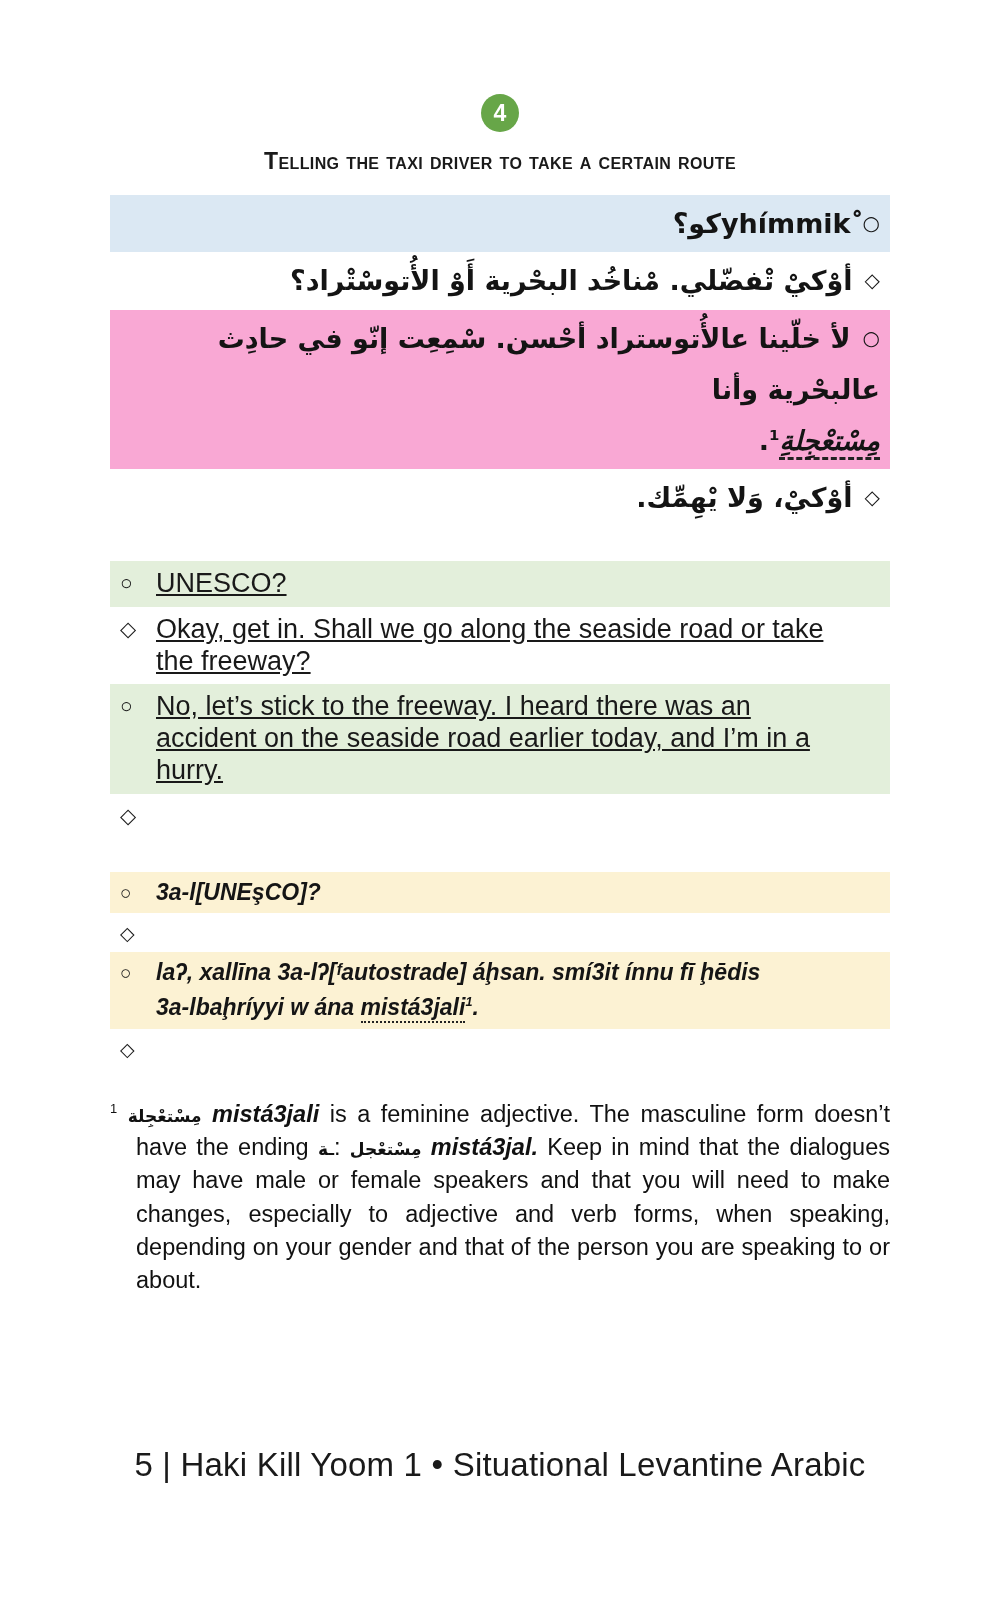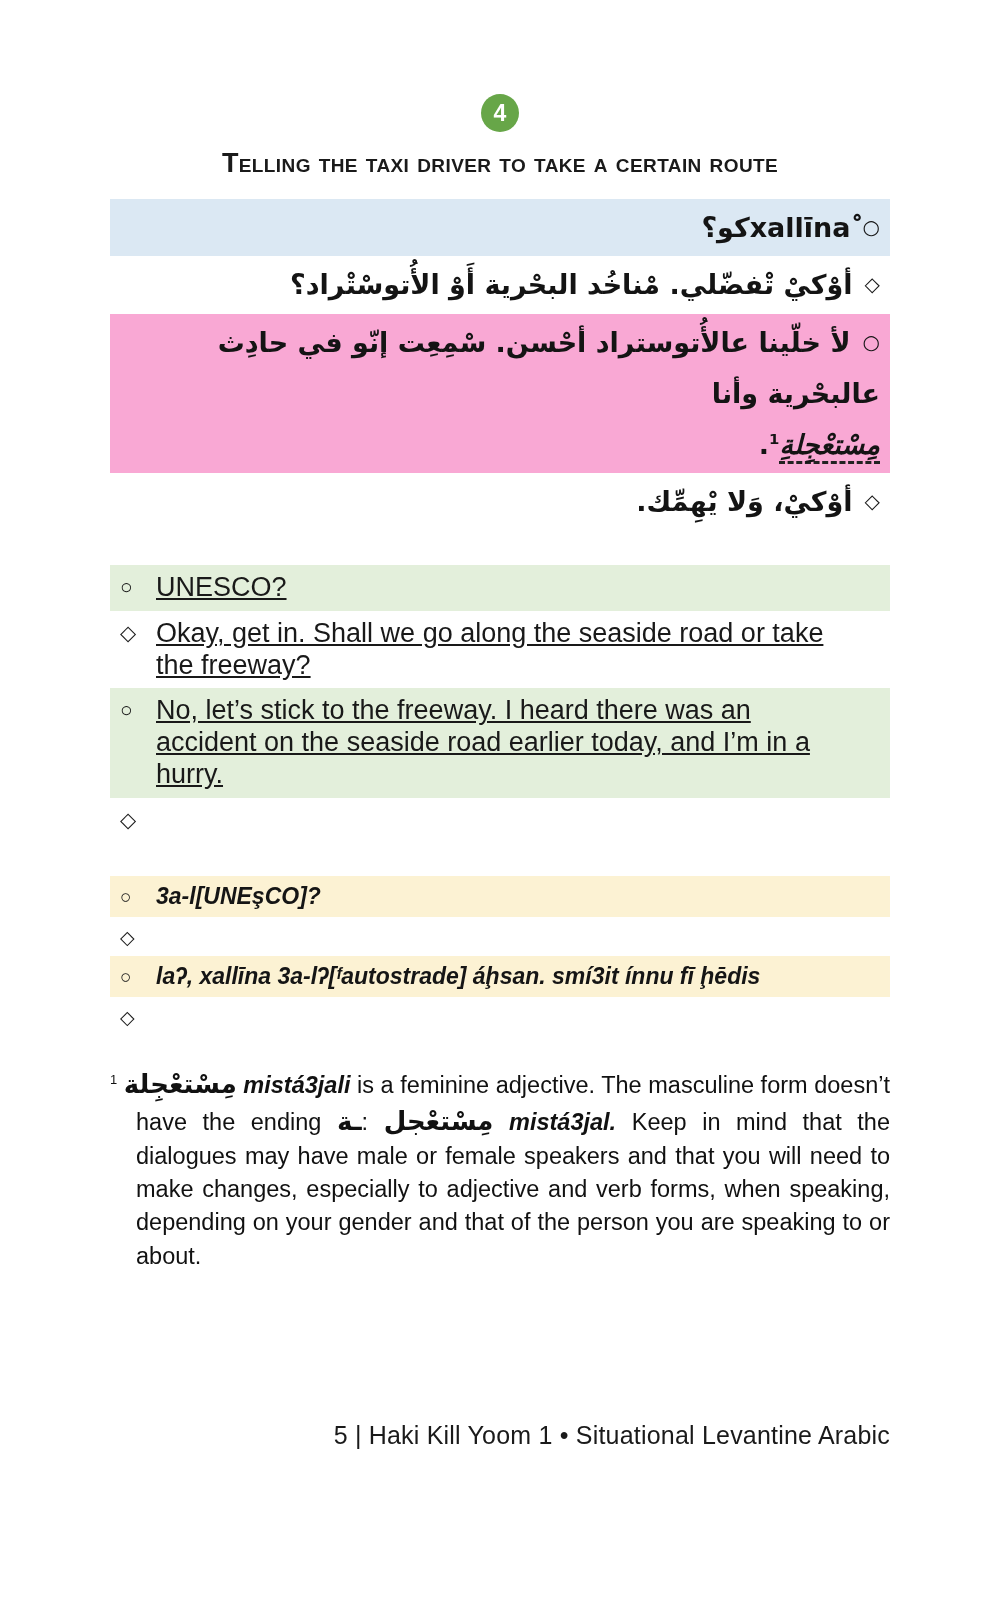--- a/index.html
+++ b/index.html
@@ -13,21 +13,21 @@
   .badge{
     width:38px;height:38px;border-radius:50%;
     margin:94px auto 0 auto;
     display:flex;align-items:center;justify-content:center;
     color:#ffffff;font-size:23px;font-weight:700;
   }
 
   
   .title{
     margin-top:16px;text-align:center;
-    font-variant:small-caps;font-weight:700;font-size:27px;letter-spacing:.4px;color:#1a1a1a;
+    font-variant:small-caps;font-weight:700;font-size:23px;letter-spacing:.4px;color:#1a1a1a;
   }
 
   
   .hl-blue,.hl-green,.hl-yellow{}
 
   
   .ar-section{margin-top:20px;}
   .ar-row{
     direction:rtl;text-align:right;
     font-family:"DejaVu Sans",sans-serif;font-weight:bold;
@@ -53,40 +53,40 @@
   .tr-row .bullet{flex:none;width:36px;font-style:normal;font-weight:400;font-size:19px;padding-top:3px;}
   .tr-underline{border-bottom:2px dotted #222;padding-bottom:1px;}
 
   
   .footnote,.note-par{
     font-size:23.5px;line-height:1.42;text-align:justify;
     padding-left:26px;text-indent:-26px;color:#111;
   }
   .footnote{margin-top:30px;}
   .note-par{margin-top:14px;}
-  .ar-inline{font-family:"DejaVu Sans",sans-serif;font-weight:bold;font-size:26px;}
+  .ar-inline{font-family:"DejaVu Sans",sans-serif;font-weight:bold;font-size:17px;}
   .it{font-style:italic;font-weight:600;}
 
   
-  .footer{margin-top:148px;text-align:right;font-size:25px;color:#1a1a1a;letter-spacing:.2px;}
+  .footer{margin-top:148px;text-align:center;font-size:33px;color:#1a1a1a;letter-spacing:.2px;}
 </style>
 </head>
 <body>
 
 <div class="content">
 
   <div class="badge" style="background: rgb(103, 166, 72);">
     <span>4</span>
   </div>
 
   <div class="title">Telling the taxi driver to take a certain route</div>
 
   <div class="ar-section">
     <div class="ar-row hl-blue" style="background: rgb(219, 232, 243);">
-      <span class="bullet">○</span><span>xallīnaْكو؟</span>
+      <span class="bullet">○</span><span>yhímmikْكو؟</span>
     </div>
     <div class="ar-row">
       <span class="bullet">◇</span><span>أوْكيْ تْفضّلي. مْناخُد البحْرية أَوْ الأُتوسْتْراد؟</span>
     </div>
     <div class="ar-row hl-blue" style="background: #f9a8d4;">
       <span class="bullet">○</span><span>لأ خلّينا عالأُتوستراد أحْسن. سْمِعِت إنّو في حادِث عالبحْرية وأنا</span>
       <div class="ar-cont">
         <span class="ar-underline">مِسْتعْجِلةِ</span><sup class="fn">1</sup><span>.</span>
       </div>
     </div>
@@ -118,20 +118,23 @@
       <span class="bullet">○</span>
       <span class="txt">3a-l[UNEşCO]?</span>
     </div>
     <div class="tr-row">
       <span class="bullet">◇</span>
     </div>
     <div class="tr-row hl-yellow" style="background: rgb(252, 242, 211);">
       <span class="bullet">○</span>
       <span class="txt">
         <span>laʔ, xallīna 3a-lʔ[ᶠautostrade] áḩsan. smí3it ínnu fī ḩēdis</span>
+        <div>
+          <span>3a-lbaḩríyyi w ána </span><span class="tr-underline">mistá3jali</span><sup class="fn">1</sup><span>.</span>
+        </div>
       </span>
     </div>
     <div class="tr-row">
       <span class="bullet">◇</span>
     </div>
   </div>
 
   <div class="footnote">
     <sup class="fn">1</sup>
     <span class="ar-inline" dir="rtl">مِسْتعْجِلة</span><span class="it"> mistá3jali</span><span> is a feminine adjective. The masculine form doesn’t have the ending </span><span class="ar-inline" dir="rtl">ـة</span><span>: </span><span class="ar-inline" dir="rtl">مِسْتعْجل</span><span class="it"> mistá3jal.</span><span> Keep in mind that the dialogues may have male or female speakers and that you will need to make changes, especially to adjective and verb forms, when speaking, depending on your gender and that of the person you are speaking to or about.</span>

